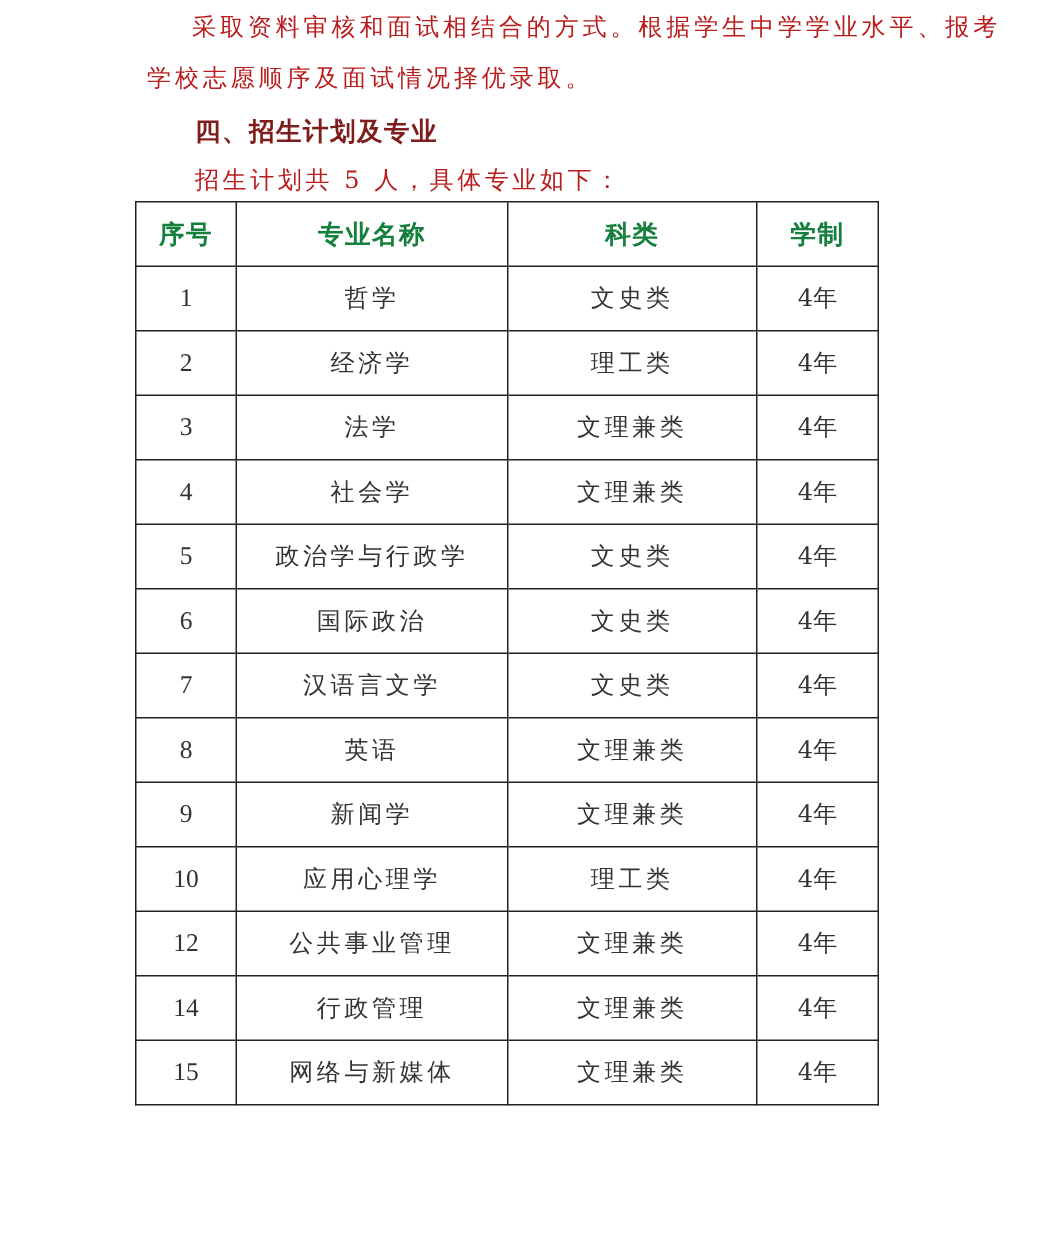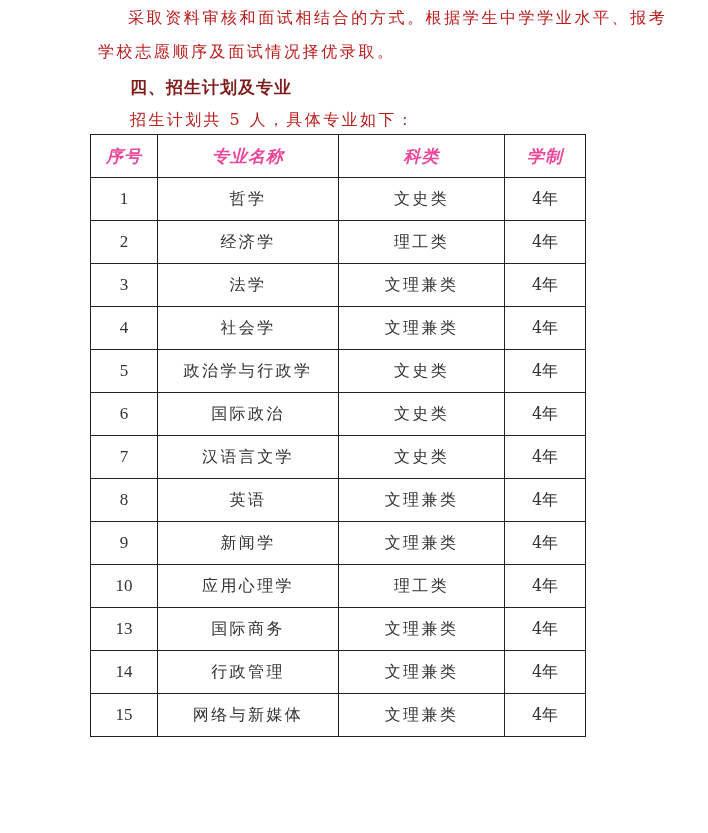--- a/index.html
+++ b/index.html
@@ -5,21 +5,21 @@
   html, body { margin:0; padding:0; background:#ffffff; }
   body { width:708px; height:833px; position:relative; overflow:hidden;
          font-family:"DejaVu Serif", "Liberation Serif", serif; color:#222; }
   .para { position:absolute; font-size:16px; letter-spacing:2.6px; color:#b91c1c; white-space:nowrap; }
   #p1 { left:128px; top:8px; }
   #p2 { left:98px; top:42px; }
   #h4 { left:130px; top:76px; font-family:"DejaVu Sans", "Liberation Sans", sans-serif; font-weight:bold; font-size:17px; letter-spacing:1px; color:#7f1d1d; }
   #p3 { left:130px; top:110px; letter-spacing:2.4px; }
   table { position:absolute; left:90px; top:134px; border-collapse:collapse; }
   td, th { border:1.5px solid #222; text-align:center; padding:0; font-size:16px; }
-  th { height:42px; font-family:"DejaVu Sans", "Liberation Sans", sans-serif; font-weight:bold; font-size:17px; color:#ec4899; letter-spacing:1px;font-style:italic; }
+  th { height:42px; font-family:"DejaVu Sans", "Liberation Sans", sans-serif; font-weight:bold; font-size:17px; color:#15803d; letter-spacing:1px; }
   td { height:42px; color:#333; letter-spacing:2.4px; }
   td.num { font-family:"Liberation Serif", serif; font-size:17px; letter-spacing:0; }
   td.dur { letter-spacing:0; }
   .c1 { width:66px; } .c2 { width:180px; } .c3 { width:165px; } .c4 { width:80px; }
 </style>
 </head>
 <body>
 
 <div id="p1" class="para">采取资料审核和面试相结合的方式。根据学生中学学业水平、报考</div>
 <div id="p2" class="para">学校志愿顺序及面试情况择优录取。</div>
@@ -90,22 +90,22 @@
         <td>文理兼类</td>
         <td class="dur">4年</td>
       </tr>
       <tr>
         <td class="num">10</td>
         <td>应用心理学</td>
         <td>理工类</td>
         <td class="dur">4年</td>
       </tr>
       <tr>
-        <td class="num">13</td>
-        <td>国际商务</td>
+        <td class="num">12</td>
+        <td>公共事业管理</td>
         <td>文理兼类</td>
         <td class="dur">4年</td>
       </tr>
       <tr>
         <td class="num">14</td>
         <td>行政管理</td>
         <td>文理兼类</td>
         <td class="dur">4年</td>
       </tr>
       <tr>

